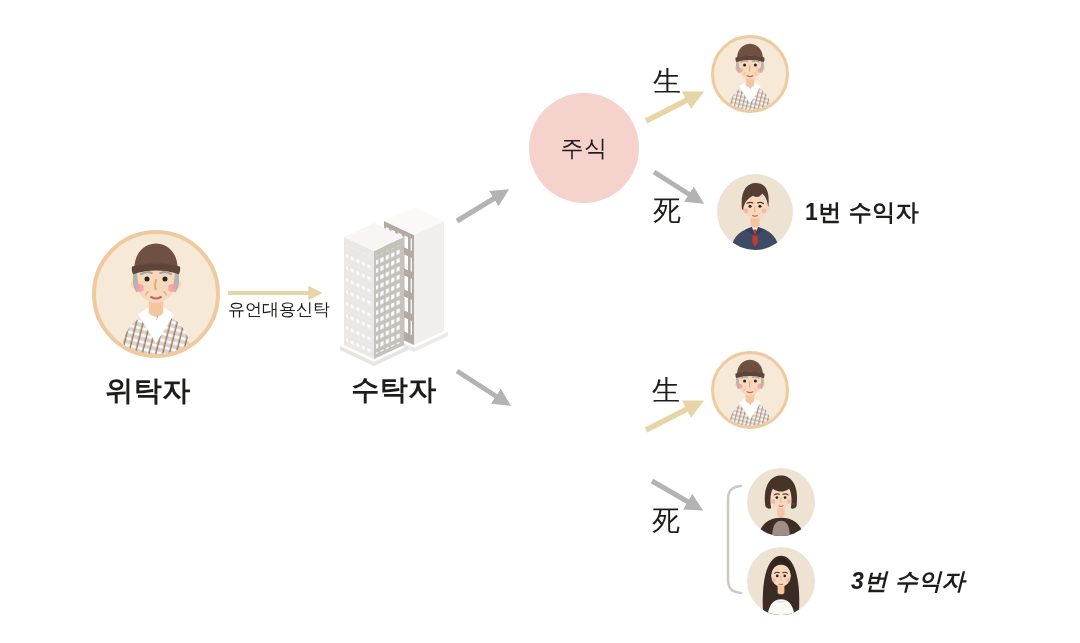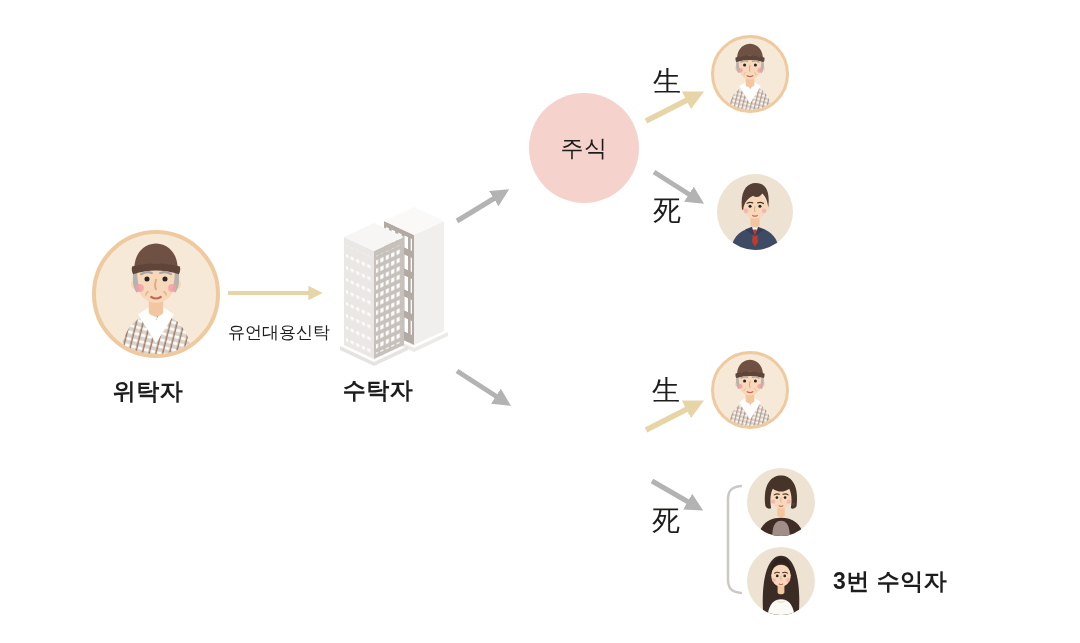--- a/index.html
+++ b/index.html
@@ -14,21 +14,21 @@
     --asset-building-bg:#ded3b5;
   }
   *{margin:0;padding:0;box-sizing:border-box}
   html,body{background:#ffffff}
   #canvas{
     position:relative;width:1080px;height:643px;background:#ffffff;overflow:hidden;
     font-family:"Liberation Sans","DejaVu Sans",sans-serif;color:var(--text);
   }
   .abs{position:absolute}
   .center-label{position:absolute;transform:translate(-50%,-50%);white-space:nowrap;}
-  .name-label{font-size:23px;font-weight:600;letter-spacing:0.5px;}
+  .name-label{font-size:28px;font-weight:600;letter-spacing:0.5px;}
   .small-label{font-size:17px;font-weight:500;}
   .hanja{font-size:28px;font-weight:400;font-family:"Liberation Serif","DejaVu Serif",serif;}
   .left-label{position:absolute;transform:translateY(-50%);white-space:nowrap;font-size:23px;font-weight:600;letter-spacing:0.5px;}
   .avatar{position:absolute;border-radius:50%;overflow:hidden;background:var(--avatar-bg-beige);}
   .avatar.ringed{border:4px solid var(--avatar-ring);background:var(--avatar-bg-peach);}
   .avatar.ringed-thin{border:3px solid var(--avatar-ring);background:var(--avatar-bg-peach);}
   .avatar svg{display:block;width:100%;height:100%;}
   .asset-circle{position:absolute;border-radius:50%;display:flex;flex-direction:column;align-items:center;justify-content:center;text-align:center;}
   .asset-circle .line{font-size:23px;font-weight:500;line-height:1.22;letter-spacing:0.5px;}
   #stocks-circle{left:529px;top:93px;width:110px;height:110px;background:var(--asset-stocks-bg);}
@@ -186,44 +186,45 @@
     <path d="M741,486 C731,487 728,491 728,500 L728,579 C728,588 731,592 741,593" fill="none" stroke="var(--bracket)" stroke-width="2.5" stroke-linecap="round"></path>
   </svg>
 
   <div class="avatar ringed" style="left:92px;top:230px;width:128px;height:128px;">
     <svg viewBox="0 0 100 100">
         <use href="#av-elder" xlink:href="#av-elder"></use>
       </svg>
   </div>
   <div class="center-label name-label" style="left:148px;top:391px;">위탁자</div>
 
-  <div class="center-label small-label" style="left:279px;top:332px;">유언대용신탁</div>
+  <div class="center-label small-label" style="left:279px;top:309px;">유언대용신탁</div>
 
   <svg class="abs" style="left:336px;top:196px;width:115px;height:180px;" viewBox="0 0 115 180">
     <use href="#buildings" xlink:href="#buildings"></use>
   </svg>
-  <div class="center-label name-label" style="left:378px;top:390px;">수탁자</div>
+  <div class="center-label name-label" style="left:394px;top:390px;">수탁자</div>
 
   <div id="stocks-circle" class="asset-circle">
     <span class="line">주식</span>
   </div>
 
   <div class="center-label hanja" style="left:667px;top:82px;">生</div>
   <div class="avatar ringed-thin" style="left:711px;top:35px;width:78px;height:78px;">
     <svg viewBox="0 0 100 100">
         <use href="#av-elder" xlink:href="#av-elder"></use>
       </svg>
   </div>
 
   <div class="center-label hanja" style="left:667px;top:211px;">死</div>
   <div class="avatar" style="left:717px;top:174px;width:76px;height:76px;">
     <svg viewBox="0 0 100 100">
         <use href="#av-man" xlink:href="#av-man"></use>
       </svg>
   </div>
+  <div class="left-label" style="left:805px;top:212px;">1번 수익자</div>
 
 
   <div class="center-label hanja" style="left:666px;top:391px;">生</div>
   <div class="avatar ringed-thin" style="left:711px;top:351px;width:78px;height:78px;">
     <svg viewBox="0 0 100 100">
         <use href="#av-elder" xlink:href="#av-elder"></use>
       </svg>
   </div>
 
   <div class="center-label hanja" style="left:666px;top:521px;">死</div>
@@ -231,15 +232,15 @@
     <svg viewBox="0 0 100 100">
         <use href="#av-woman1" xlink:href="#av-woman1"></use>
       </svg>
   </div>
 
   <div class="avatar" style="left:747px;top:547px;width:68px;height:68px;">
     <svg viewBox="0 0 100 100">
         <use href="#av-woman2" xlink:href="#av-woman2"></use>
       </svg>
   </div>
-  <div class="left-label" style="left:833px;top:581px;">3번 수익자</div>
+  <div class="left-label" style="left:851px;top:581px;font-style:italic;">3번 수익자</div>
 
 </div>
 
 </body></html>

